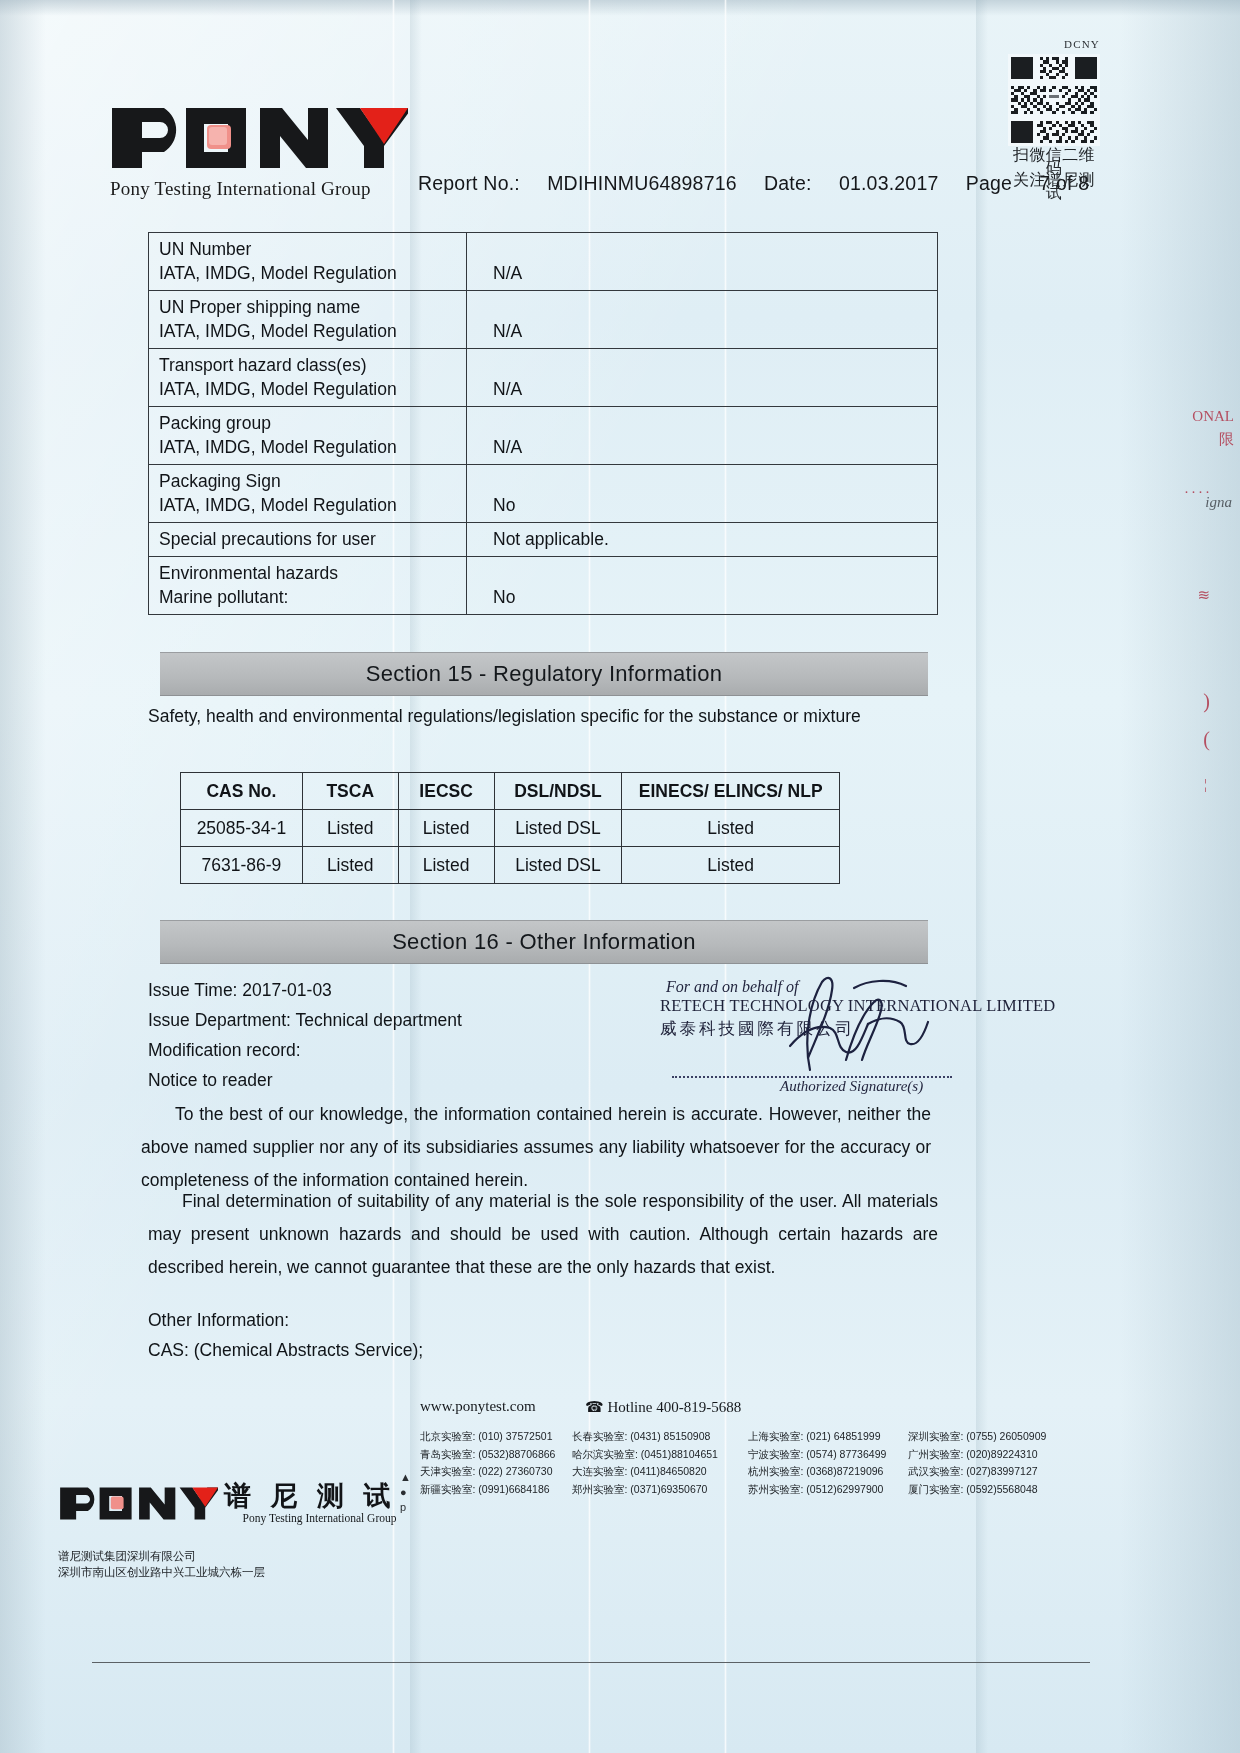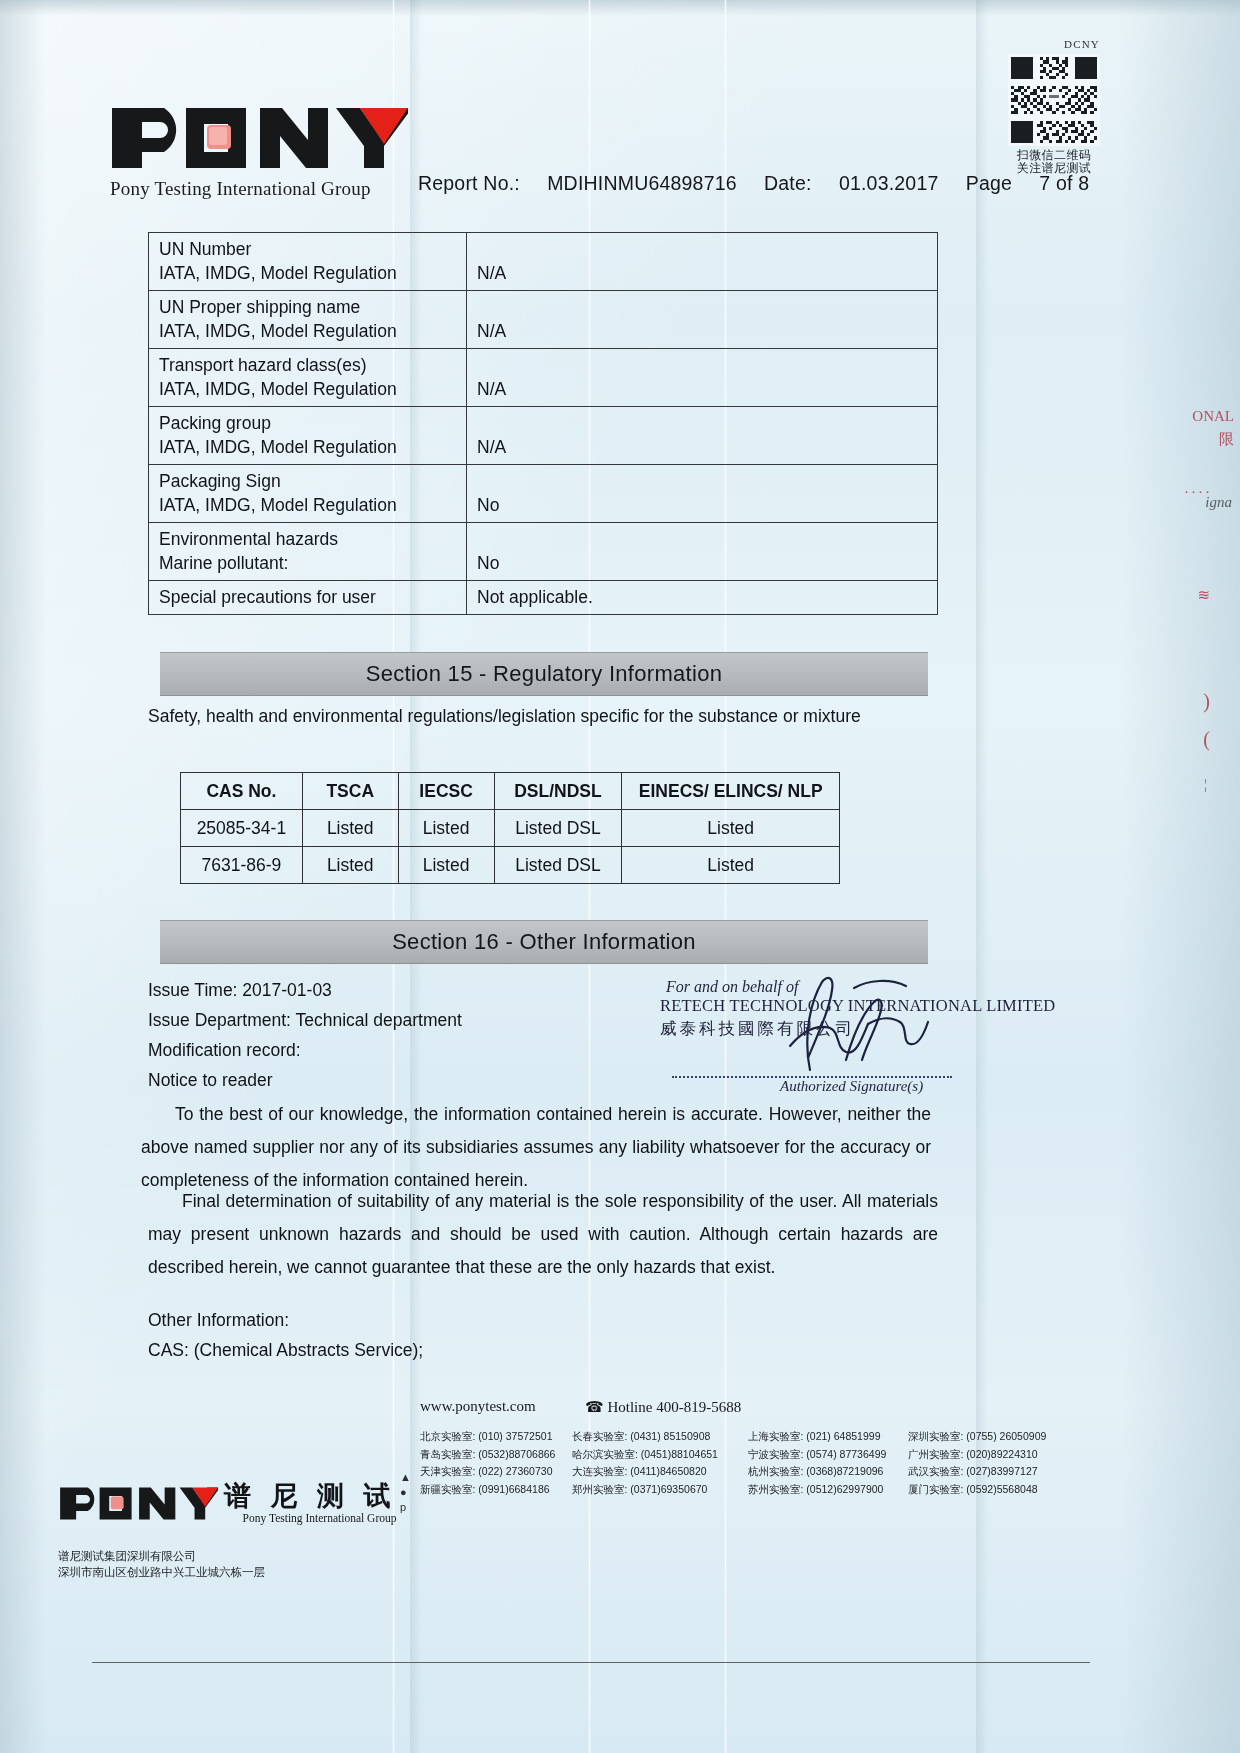--- a/index.html
+++ b/index.html
@@ -94,21 +94,21 @@
   .qr-dcny {
     font-family: "Liberation Serif", serif;
     font-size: 11px;
     letter-spacing: 1.2px;
     color: #2b2f33;
     margin-bottom: 4px;
     text-align: right;
   }
   .qr-img { display:block; }
   .qr-cn {
-    font-size: 12px;
+    font-size: 16px;
     line-height: 12.5px;
     color: #22262a;
     margin-top: 3px;
     letter-spacing: 0.4px;
   }
 
   
   .tbl {
     position: absolute;
     border-collapse: collapse;
@@ -121,21 +121,21 @@
     vertical-align: top;
   }
   #transport-table { left: 148px; top: 232px; width: 790px; }
   #transport-table td.lbl {
     width: 307px;
     padding: 4px 0 5px 10px;
     line-height: 24px;
     border-right: 1px solid #33383d;
   }
   #transport-table td.val {
-    padding: 4px 0 5px 10px;
+    padding: 4px 0 5px 26px;
     line-height: 24px;
   }
   .lbl .l1 { display:block; }
   .lbl .l2 { display:block; }
   .val-bottom { display:block; margin-top: 24px; }
 
   
   .section-banner {
     position: absolute;
     height: 42px;
@@ -613,33 +613,33 @@
         <td class="lbl">
           <span class="l1">Packaging Sign</span>
           <span class="l2">IATA, IMDG, Model Regulation</span>
         </td>
         <td class="val">
           <span class="val-bottom">No</span>
         </td>
       </tr>
       <tr>
         <td class="lbl">
+          <span class="l1">Special precautions for user</span>
+        </td>
+        <td class="val">
+          <span>Not applicable.</span>
+        </td>
+      </tr>
+      <tr>
+        <td class="lbl">
           <span class="l1">Environmental hazards</span>
           <span class="l2">Marine pollutant:</span>
         </td>
         <td class="val">
           <span class="val-bottom">No</span>
-        </td>
-      </tr>
-      <tr>
-        <td class="lbl">
-          <span class="l1">Special precautions for user</span>
-        </td>
-        <td class="val">
-          <span>Not applicable.</span>
         </td>
       </tr>
     </tbody>
   </table>
 
   <div class="section-banner" id="section15-banner">
     <span>Section 15 - Regulatory Information</span>
   </div>
 
   <div class="para" id="s15-intro">Safety, health and environmental regulations/legislation specific for the substance or mixture</div>

